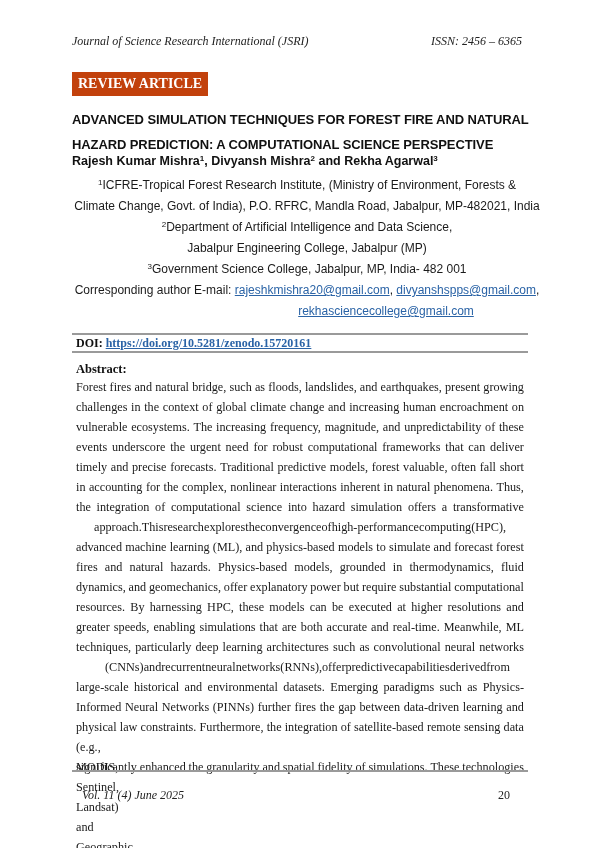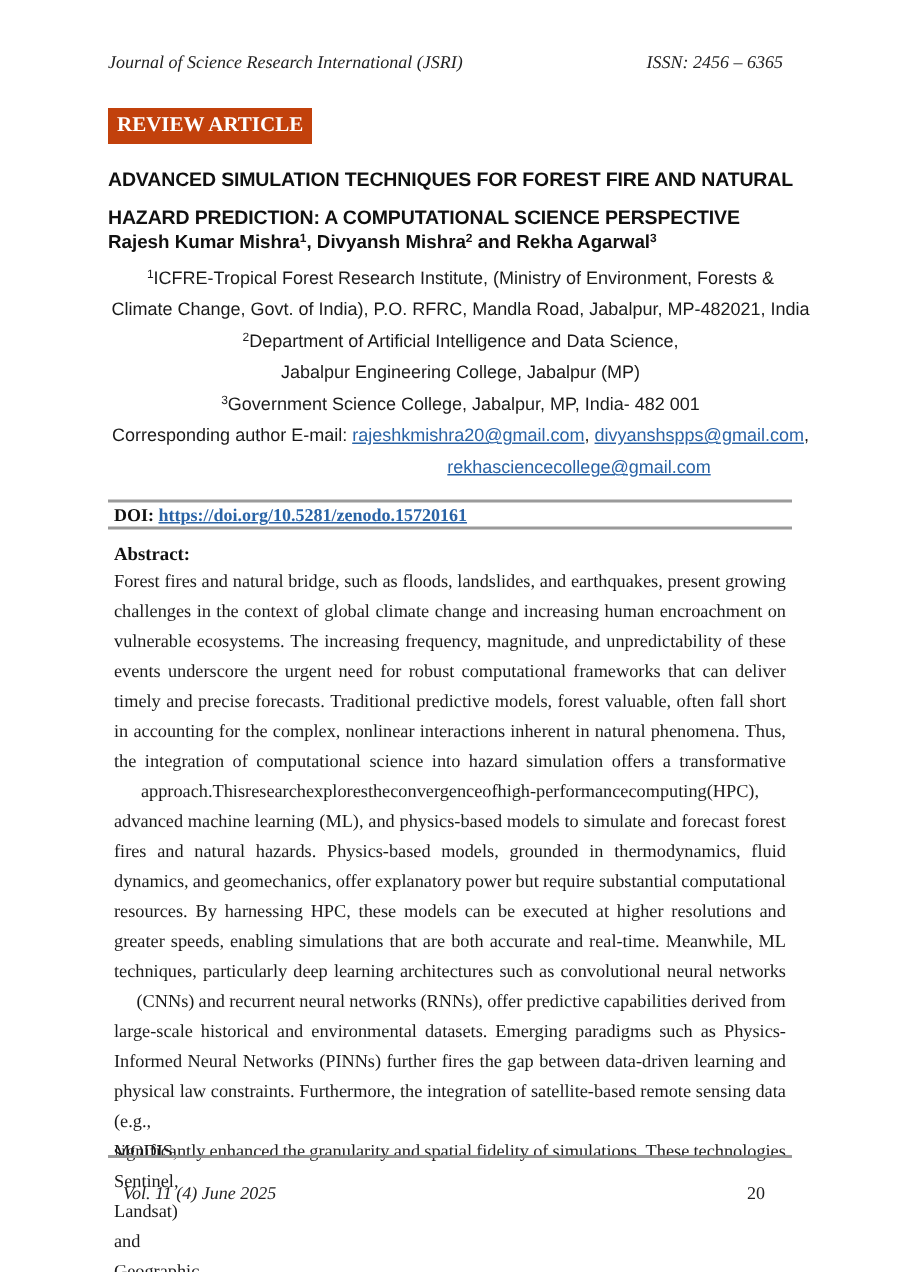--- a/index.html
+++ b/index.html
@@ -286,21 +286,21 @@
         <span>particularly</span>
         <span>deep</span>
         <span>learning</span>
         <span>architectures</span>
         <span>such</span>
         <span>as</span>
         <span>convolutional</span>
         <span>neural</span>
         <span>networks</span>
       </span>
-      <span class="ln" style="display: flex; justify-content: space-between; margin-left: 15px;">
+      <span class="ln" style="display: flex; justify-content: center; margin-left: 15px;">
         <span>(CNNs)</span>
         <span>and</span>
         <span>recurrent</span>
         <span>neural</span>
         <span>networks</span>
         <span>(RNNs),</span>
         <span>offer</span>
         <span>predictive</span>
         <span>capabilities</span>
         <span>derived</span>

